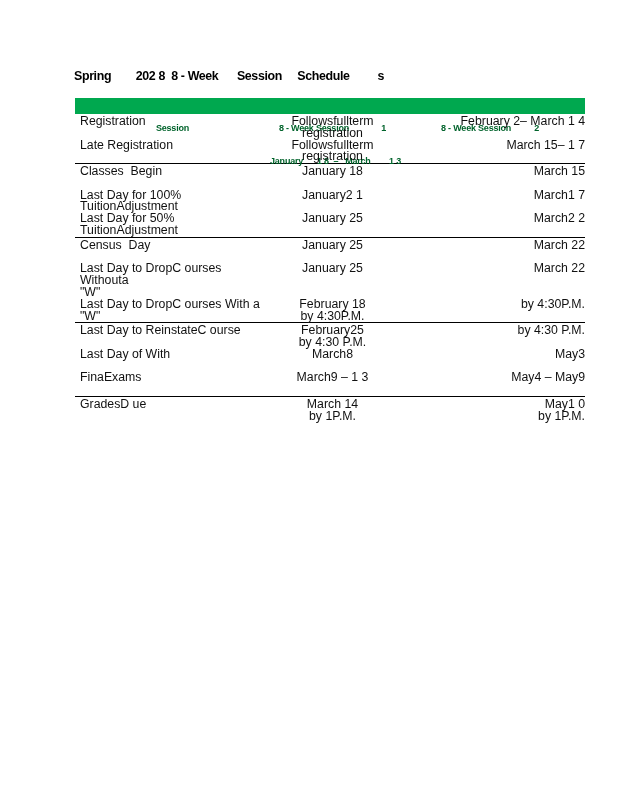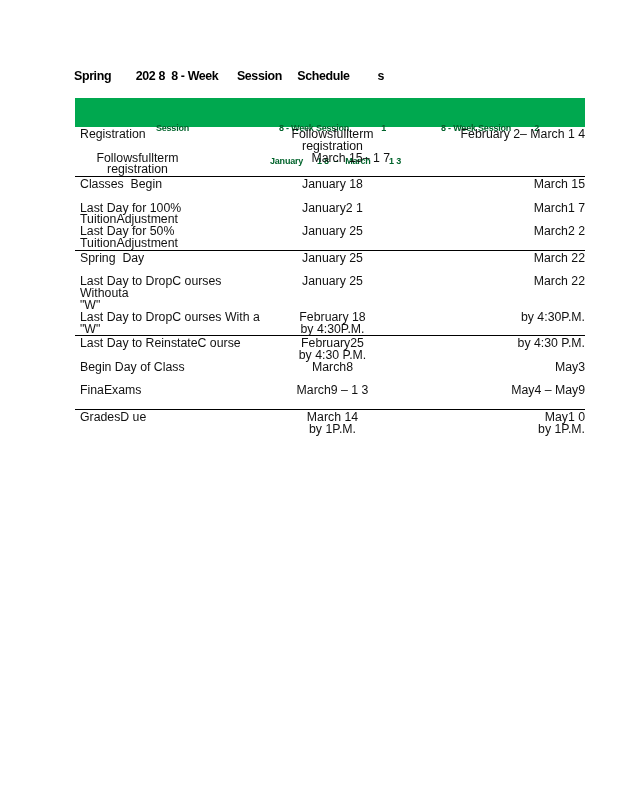--- a/index.html
+++ b/index.html
@@ -13,21 +13,21 @@
     font-size:13.5px;font-weight:bold;color:#000;
     letter-spacing:-0.4px;white-space:pre;
     transform:scaleX(0.92);transform-origin:left center;
   }
   .sched-table{
     position:absolute;left:75px;top:98px;width:510px;
   }
   .ghead{
     background:#00A84F;color:#00632B;
     display:flex;align-items:flex-start;
-    height:29px;box-sizing:border-box;padding-top:3px;
+    height:16px;box-sizing:border-box;padding-top:3px;
     font-size:9px;font-weight:bold;letter-spacing:-0.2px;line-height:11px;
   }
   .ghead .hcell{white-space:pre;text-align:center;box-sizing:border-box;}
   .h1{width:195px;}
   .h2{width:125px;}
   .h3{width:190px;}
   .section{box-sizing:border-box;padding-top:2px;}
   .rule{border-top:1.5px solid #000;}
   .row{display:flex;align-items:flex-start;min-height:23.5px;}
   .cell{box-sizing:border-box;font-size:12.3px;line-height:11.8px;white-space:pre-wrap;}
@@ -55,20 +55,21 @@
     </div>
   </div>
 
   <div class="section">
     <div class="row">
       <div class="cell c1"><div>Registration</div><div></div></div>
       <div class="cell c2"><div>Followsfullterm registration</div><div></div></div>
       <div class="cell c3"><div>February 2– March 1 4</div><div></div></div>
     </div>
     <div class="row">
+      <div class="cell c1"><div>Late Registration</div><div></div></div>
       <div class="cell c2"><div>Followsfullterm registration</div><div></div></div>
       <div class="cell c3"><div>March 15– 1 7</div><div></div></div>
     </div>
   </div>
 
   <div class="section rule">
     <div class="row">
       <div class="cell c1"><div>Classes  Begin</div><div></div></div>
       <div class="cell c2"><div>January 18</div><div></div></div>
       <div class="cell c3"><div>March 15</div><div></div></div>
@@ -80,21 +81,21 @@
     </div>
     <div class="row">
       <div class="cell c1"><div>Last Day for 50% TuitionAdjustment</div><div></div></div>
       <div class="cell c2"><div>January 25</div><div></div></div>
       <div class="cell c3"><div>March2 2</div><div></div></div>
     </div>
   </div>
 
   <div class="section rule">
     <div class="row">
-      <div class="cell c1"><div>Spring  Day</div><div></div></div>
+      <div class="cell c1"><div>Census  Day</div><div></div></div>
       <div class="cell c2"><div>January 25</div><div></div></div>
       <div class="cell c3"><div>March 22</div><div></div></div>
     </div>
     <div class="row">
       <div class="cell c1"><div>Last Day to DropC ourses Withouta</div><div>"W"</div></div>
       <div class="cell c2"><div>January 25</div><div></div></div>
       <div class="cell c3"><div>March 22</div><div></div></div>
     </div>
     <div class="row">
       <div class="cell c1"><div>Last Day to DropC ourses With a "W"</div><div></div></div>
@@ -103,21 +104,21 @@
     </div>
   </div>
 
   <div class="section rule">
     <div class="row">
       <div class="cell c1"><div>Last Day to ReinstateC ourse</div><div></div></div>
       <div class="cell c2"><div>February25</div><div>by 4:30 P.M.</div></div>
       <div class="cell c3"><div>by 4:30 P.M.</div></div>
     </div>
     <div class="row">
-      <div class="cell c1"><div>Begin Day of Class</div><div></div></div>
+      <div class="cell c1"><div>Last Day of With</div><div></div></div>
       <div class="cell c2"><div>March8</div><div></div></div>
       <div class="cell c3"><div>May3</div><div></div></div>
     </div>
     <div class="row">
       <div class="cell c1"><div>FinaExams</div><div></div></div>
       <div class="cell c2"><div>March9 – 1 3</div><div></div></div>
       <div class="cell c3"><div>May4 – May9</div><div></div></div>
     </div>
   </div>
 

